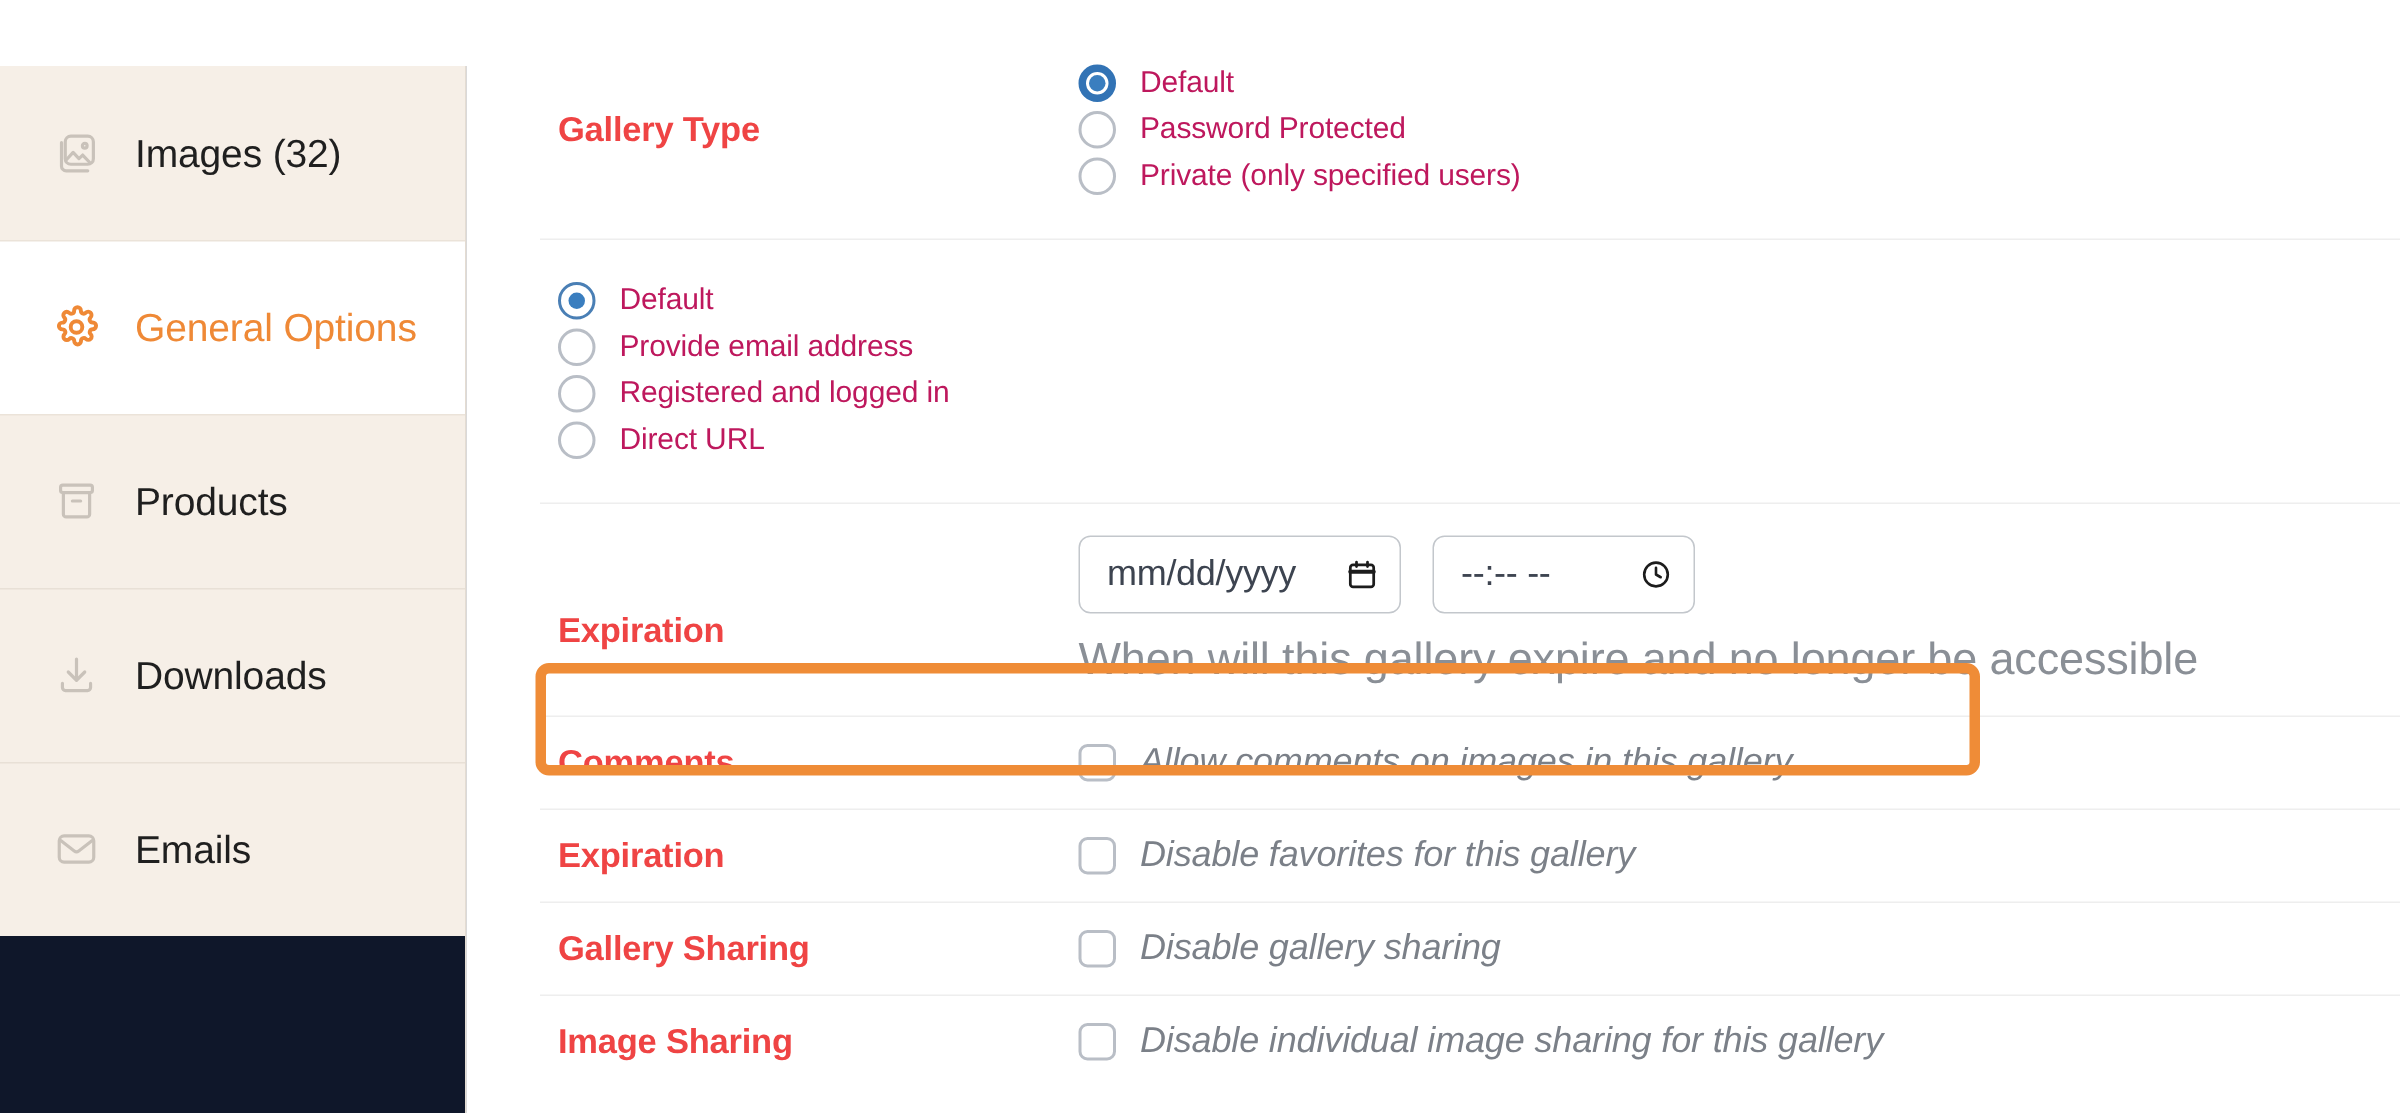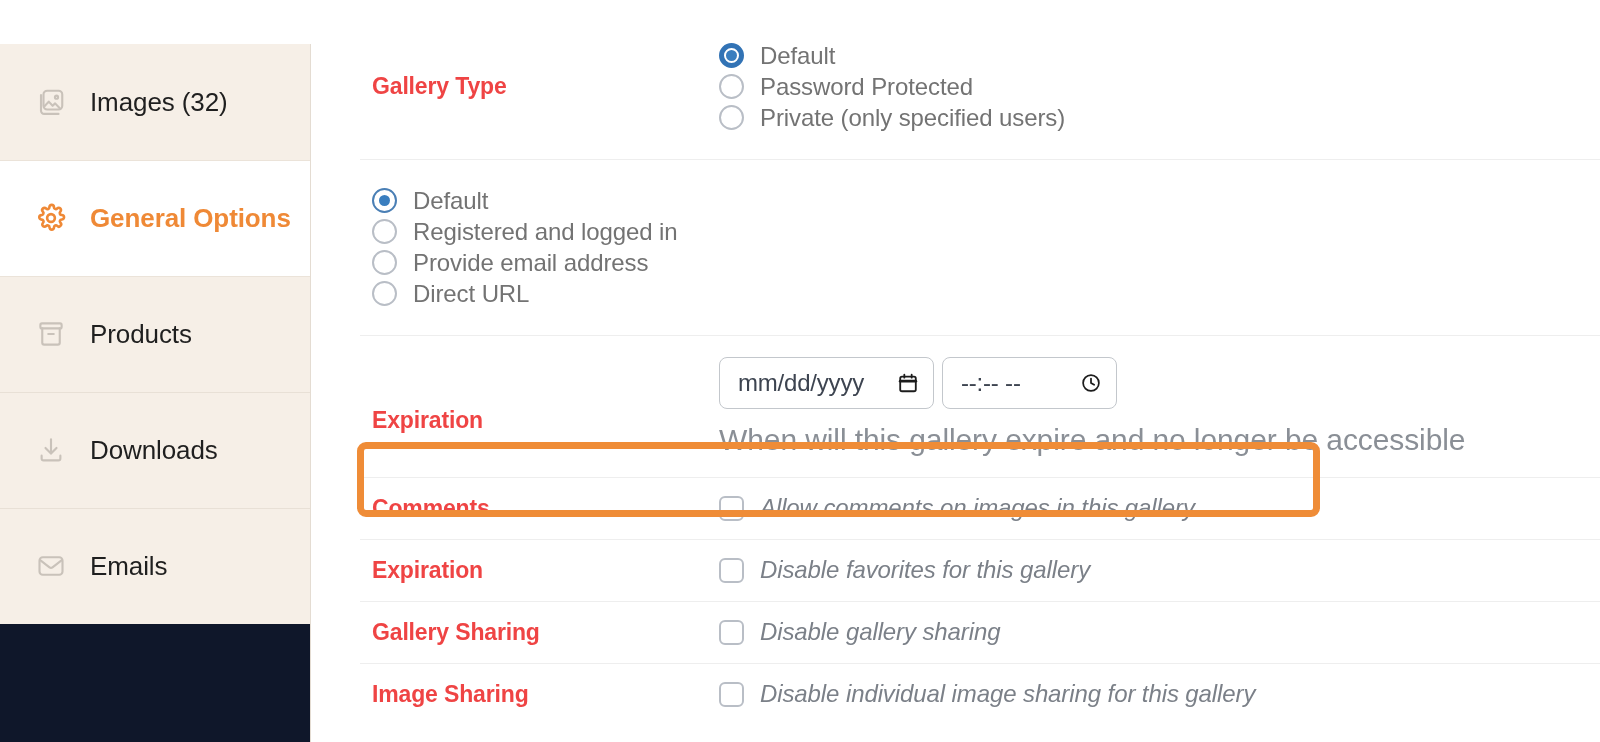--- a/index.html
+++ b/index.html
@@ -73,21 +73,21 @@
   .nav-item.active .nav-icon { color: #ef8936; }
 
   .nav-label {
     font-size: 26px;
     color: #1f1f1f;
     letter-spacing: -0.1px;
     white-space: nowrap;
   }
   .nav-item.active .nav-label {
     color: #ef8936;
-    font-weight: bold;
+    font-weight: normal;
   }
 
   
   .main {
     flex: 1;
     height: 742px;
     background: #ffffff;
     position: relative;
     overflow: hidden;
   }
@@ -131,22 +131,22 @@
   
   .row-radios { padding-top: 26px; padding-bottom: 26px; }
   .row-radios .row-label { align-self: center; }
 
   .opt {
     display: flex;
     align-items: center;
     height: 31px;
   }
   .opt-text {
-    font-size: 24px;
-    color: #737373;
+    font-size: 20px;
+    color: #be185d;
     letter-spacing: -0.1px;
     white-space: nowrap;
   }
 
   .radio {
     width: 25px;
     height: 25px;
     flex: 0 0 25px;
     border-radius: 50%;
     border: 2px solid #b9bec6;
@@ -220,21 +220,21 @@
     display: flex;
     align-items: center;
     justify-content: space-between;
     border: 1px solid #c3c7cc;
     border-radius: 8px;
     background: #ffffff;
     height: 52px;
     box-sizing: border-box;
     padding: 0 14px 0 18px;
   }
-  .field.date { width: 215px; margin-right: 8px; }
+  .field.date { width: 215px; margin-right: 21px; }
   .field.time { width: 175px; }
   .field-text {
     font-size: 24px;
     color: #3d4450;
     letter-spacing: -0.2px;
     white-space: nowrap;
   }
   .field-icon {
     margin-left: 10px;
     display: flex;
@@ -348,25 +348,25 @@
       </div>
 
       <div class="row row-radios">
         <div class="row-control">
           <label class="opt">
             <span class="radio checked"></span>
             <span class="opt-text">Default</span>
           </label>
           <label class="opt">
             <span class="radio"></span>
+            <span class="opt-text">Provide email address</span>
+          </label>
+          <label class="opt">
+            <span class="radio"></span>
             <span class="opt-text">Registered and logged in</span>
-          </label>
-          <label class="opt">
-            <span class="radio"></span>
-            <span class="opt-text">Provide email address</span>
           </label>
           <label class="opt">
             <span class="radio"></span>
             <span class="opt-text">Direct URL</span>
           </label>
         </div>
       </div>
 
       <div class="row row-exp">
         <div class="row-label">Expiration</div>

